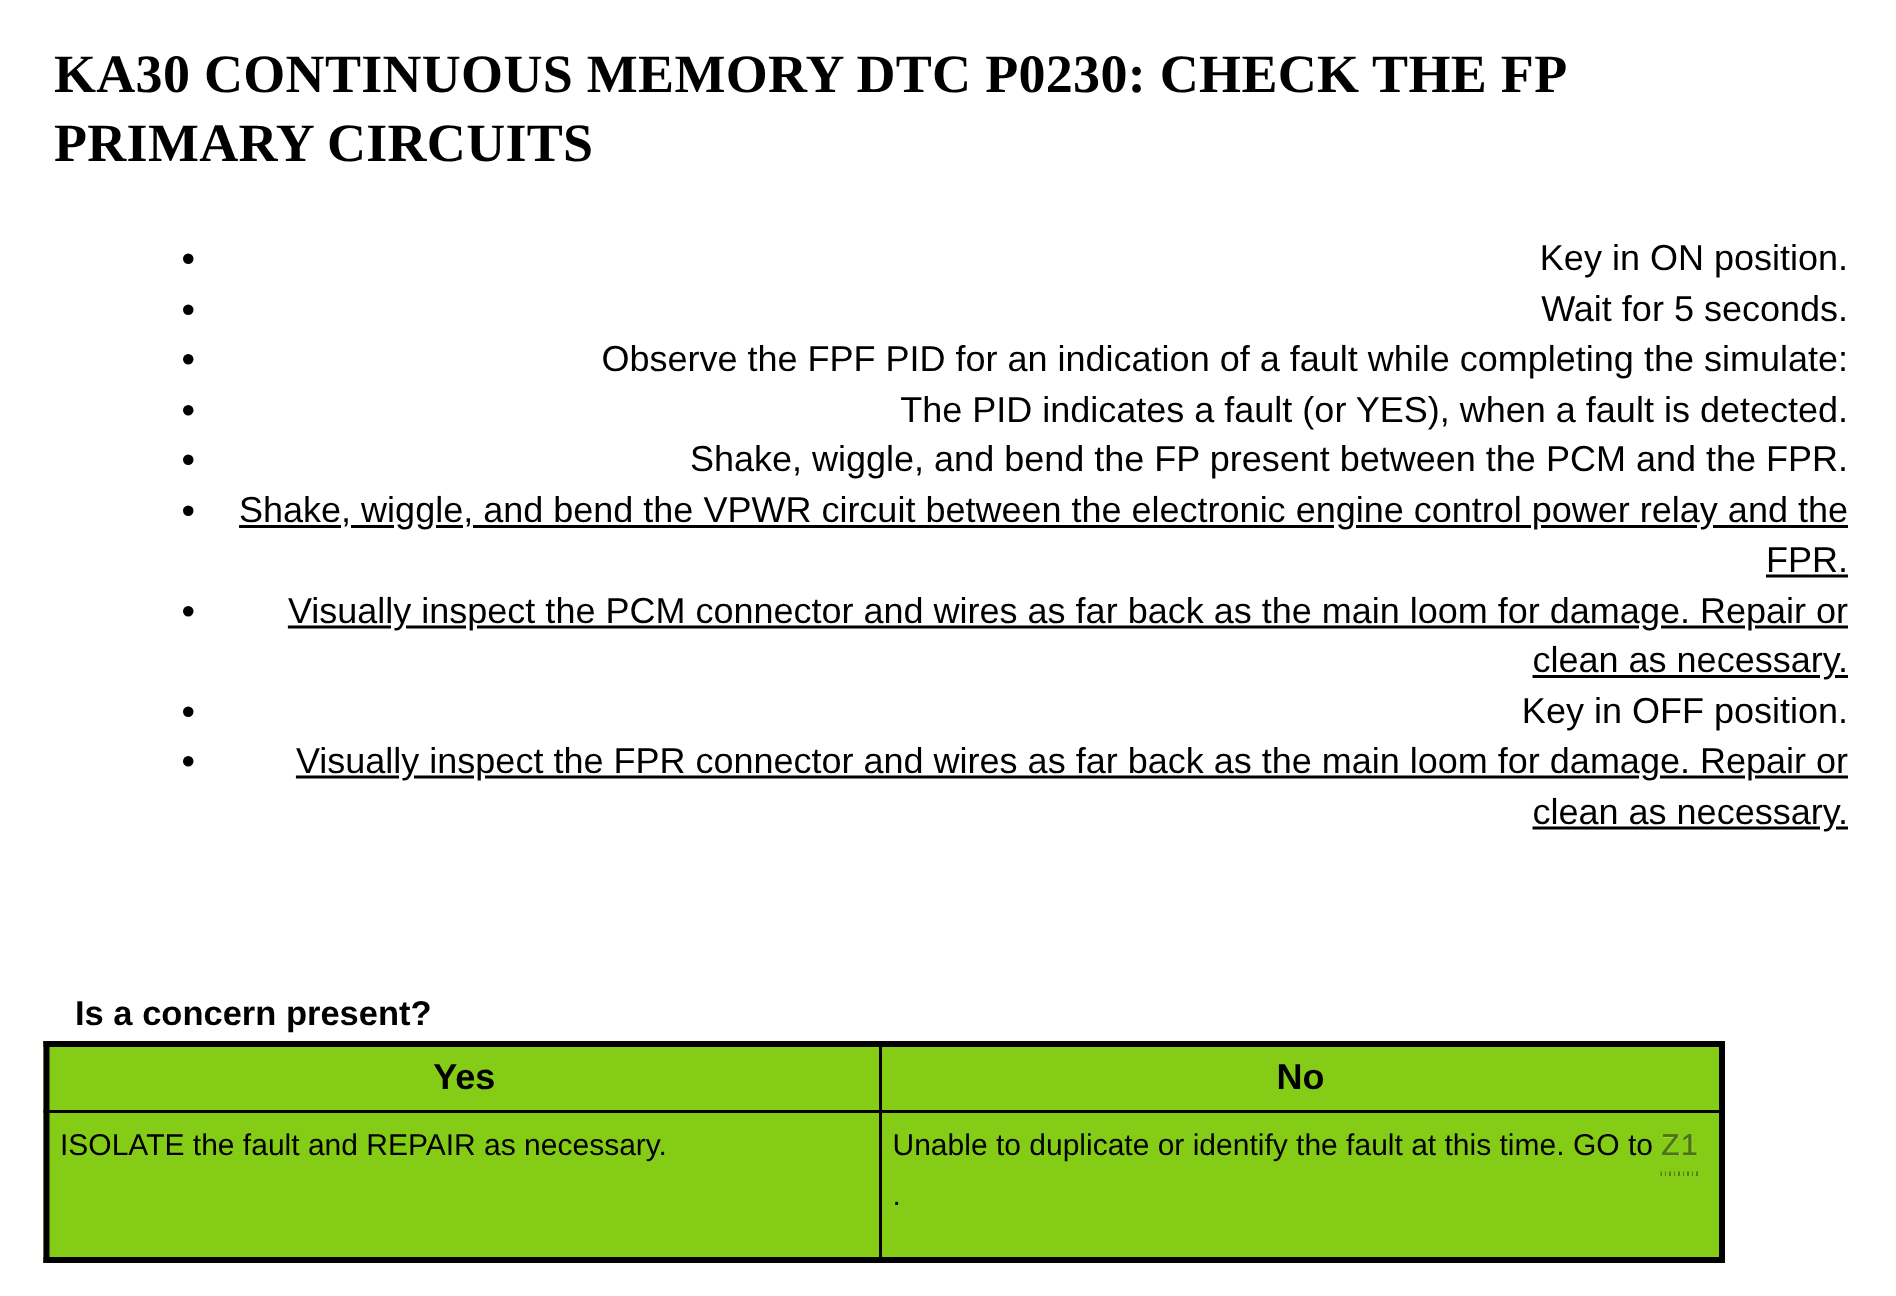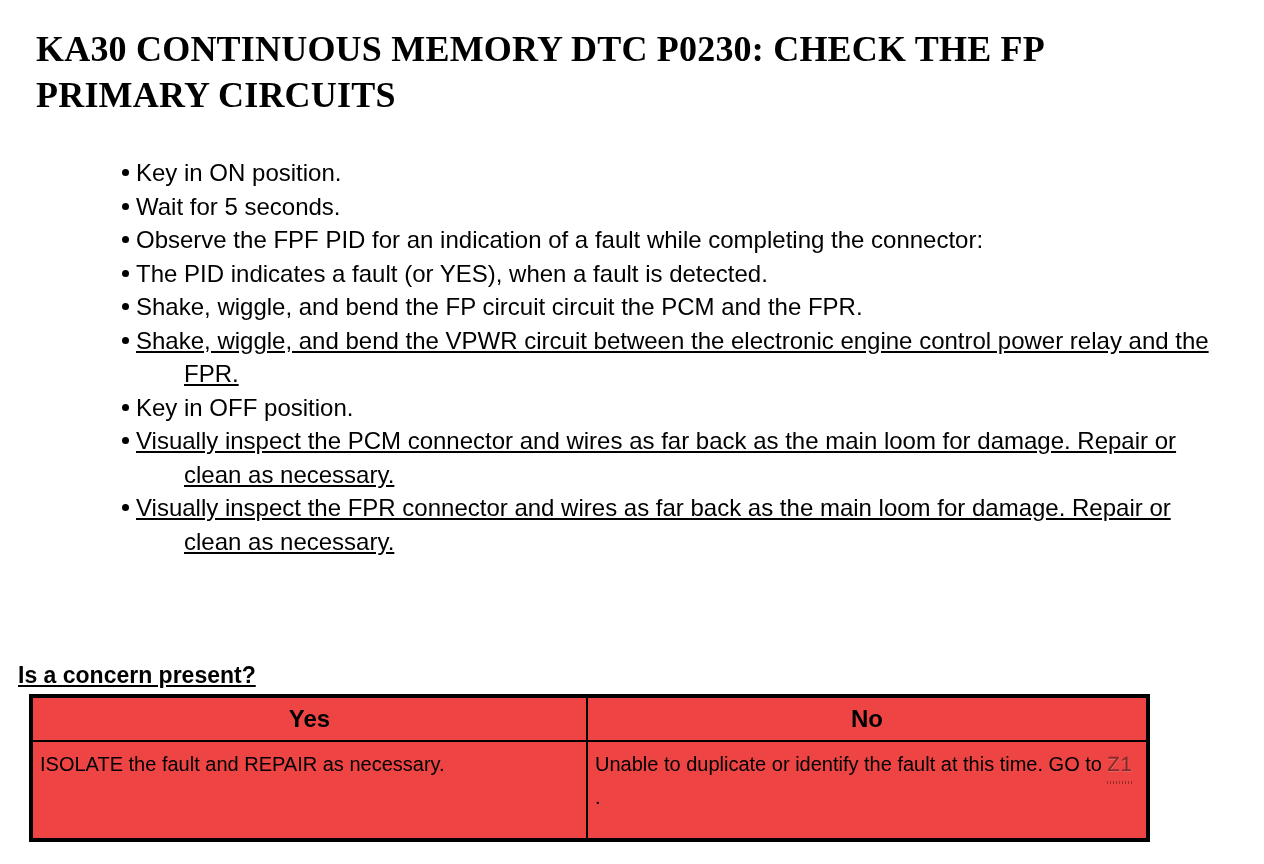--- a/index.html
+++ b/index.html
@@ -43,20 +43,21 @@
   .steps {
     position: absolute;
     left: 122px;
     top: 156px;
     width: 1110px;
     margin: 0;
     padding: 0;
     list-style: none;
     font-size: 24px;
     line-height: 33.5px;
+    text-align: right;
   }
   .step {
     position: relative;
     padding-left: 14px;
     margin: 0;
   }
   .step .bullet {
     position: absolute;
     left: 0;
     top: 13px;
@@ -73,39 +74,38 @@
   
   .step.wrap .step-text {
     padding-left: 48px;
     text-indent: -48px;
     text-decoration: underline;
   }
 
   
   .question {
     position: absolute;
-    left: 18px;
+    left: 50px;
     top: 662px;
     font-size: 23px;
     font-weight: bold;
     line-height: 26px;
     white-space: nowrap;
-    text-decoration: underline;
   }
 
   
   .decision-table {
     position: absolute;
     left: 29px;
     top: 694px;
     width: 1117px;
     border-collapse: collapse;
     border: 4px solid #000;
     table-layout: fixed;
-    background: #ef4444;
+    background: #84cc16;
   }
   .decision-table th,
   .decision-table td {
     border: 2px solid #000;
     padding: 0;
     vertical-align: top;
   }
   .decision-table col.c-yes { width: 556px; }
   .decision-table col.c-no  { width: 561px; }
 
@@ -159,41 +159,41 @@
     <li class="step">
       <span class="bullet"></span>
       <span class="step-text">Key in ON position.</span>
     </li>
     <li class="step">
       <span class="bullet"></span>
       <span class="step-text">Wait for 5 seconds.</span>
     </li>
     <li class="step">
       <span class="bullet"></span>
-      <span class="step-text">Observe the FPF PID for an indication of a fault while completing the connector:</span>
+      <span class="step-text">Observe the FPF PID for an indication of a fault while completing the simulate:</span>
     </li>
     <li class="step">
       <span class="bullet"></span>
       <span class="step-text">The PID indicates a fault (or YES), when a fault is detected.</span>
     </li>
     <li class="step">
       <span class="bullet"></span>
-      <span class="step-text">Shake, wiggle, and bend the FP circuit circuit the PCM and the FPR.</span>
+      <span class="step-text">Shake, wiggle, and bend the FP present between the PCM and the FPR.</span>
     </li>
     <li class="step wrap">
       <span class="bullet"></span>
       <span class="step-text">Shake, wiggle, and bend the VPWR circuit between the electronic engine control power relay and the FPR.</span>
     </li>
+    <li class="step wrap">
+      <span class="bullet"></span>
+      <span class="step-text">Visually inspect the PCM connector and wires as far back as the main loom for damage. Repair or clean as necessary.</span>
+    </li>
     <li class="step">
       <span class="bullet"></span>
       <span class="step-text">Key in OFF position.</span>
-    </li>
-    <li class="step wrap">
-      <span class="bullet"></span>
-      <span class="step-text">Visually inspect the PCM connector and wires as far back as the main loom for damage. Repair or clean as necessary.</span>
     </li>
     <li class="step wrap">
       <span class="bullet"></span>
       <span class="step-text">Visually inspect the FPR connector and wires as far back as the main loom for damage. Repair or clean as necessary.</span>
     </li>
   </ul>
 
   <div class="question">Is a concern present?</div>
 
   <table class="decision-table">

